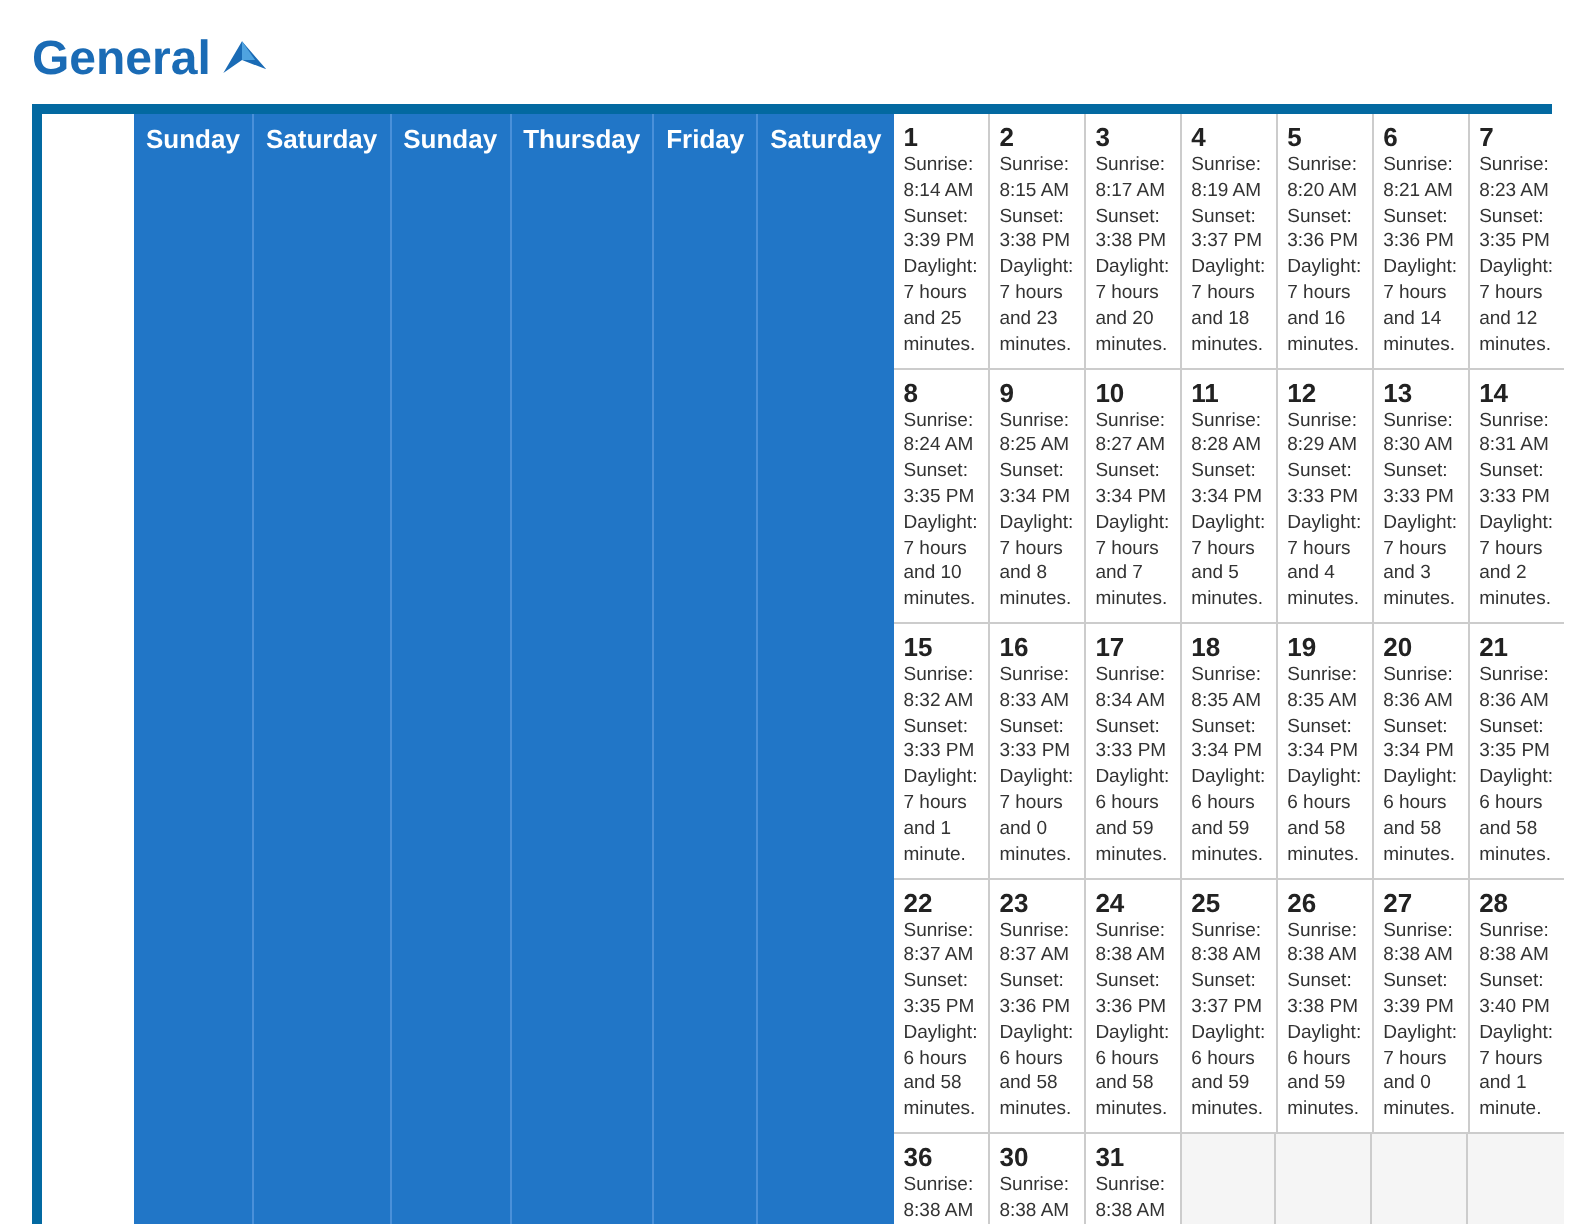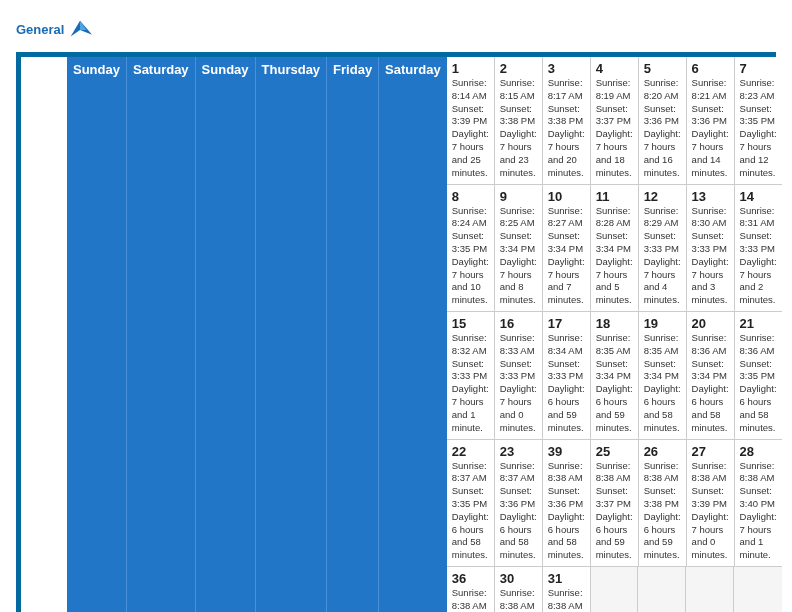--- a/index.html
+++ b/index.html
@@ -21,21 +21,21 @@
       display: flex;
       justify-content: space-between;
       align-items: flex-start;
       margin-bottom: 8px;
     }
     .logo {
       display: flex;
       align-items: center;
     }
     .logo-text {
-      font-size: 13px;
+      font-size: 24px;
       font-weight: bold;
       color: #333;
       line-height: 1.1;
     }
     .logo-text span {
       color: #1a6bb5;
     }
     .logo-icon {
       width: 28px;
       height: 28px;
@@ -245,21 +245,21 @@
         <div class="cal-row">
           <div class="cal-cell">
             <span class="day-num">22</span>
             <div class="cell-text">Sunrise: 8:37 AM<br>Sunset: 3:35 PM<br>Daylight: 6 hours<br>and 58 minutes.</div>
           </div>
           <div class="cal-cell">
             <span class="day-num">23</span>
             <div class="cell-text">Sunrise: 8:37 AM<br>Sunset: 3:36 PM<br>Daylight: 6 hours<br>and 58 minutes.</div>
           </div>
           <div class="cal-cell">
-            <span class="day-num">39</span>
+            <span class="day-num">24</span>
             <div class="cell-text">Sunrise: 8:38 AM<br>Sunset: 3:36 PM<br>Daylight: 6 hours<br>and 58 minutes.</div>
           </div>
           <div class="cal-cell">
             <span class="day-num">25</span>
             <div class="cell-text">Sunrise: 8:38 AM<br>Sunset: 3:37 PM<br>Daylight: 6 hours<br>and 59 minutes.</div>
           </div>
           <div class="cal-cell">
             <span class="day-num">26</span>
             <div class="cell-text">Sunrise: 8:38 AM<br>Sunset: 3:38 PM<br>Daylight: 6 hours<br>and 59 minutes.</div>
           </div>

